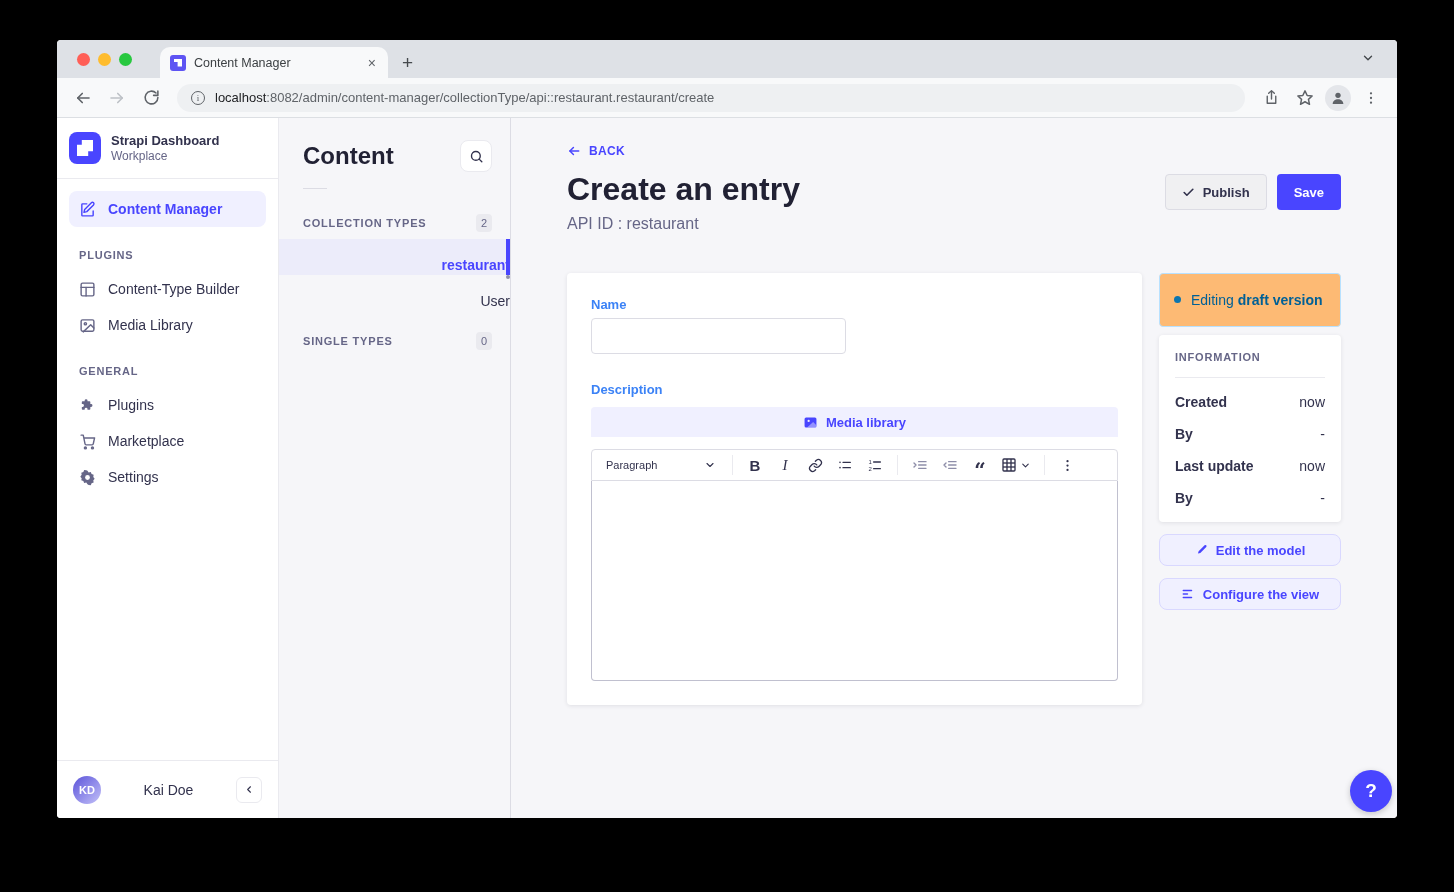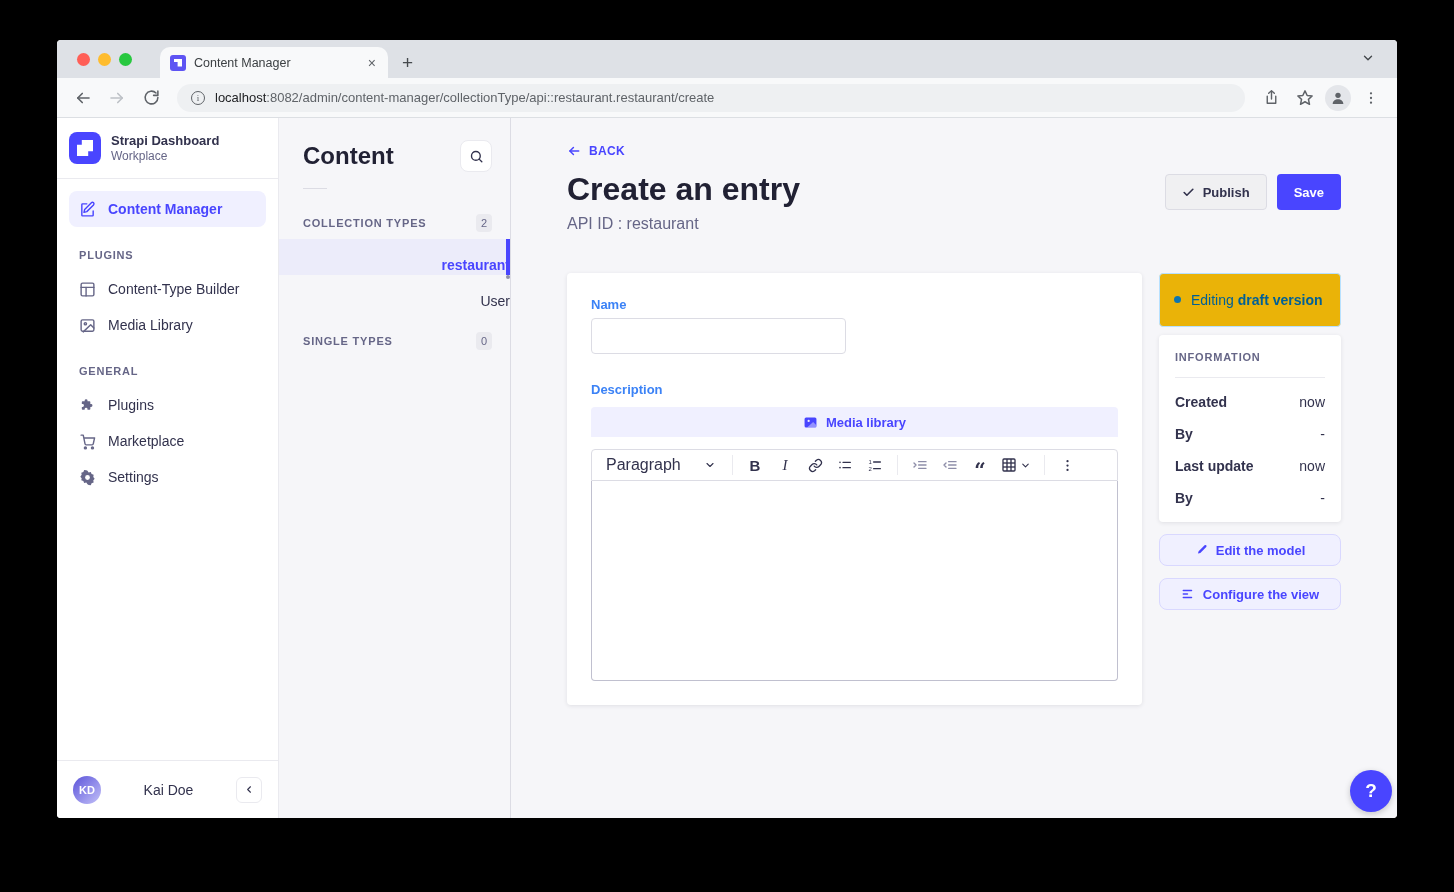--- a/index.html
+++ b/index.html
@@ -76,32 +76,32 @@
   .btn.primary { background:#4945ff; color:#fff; }
 
   .content-row { display:flex; gap:17px; margin-top:40px; align-items:flex-start; }
 
   .form-card { width:575px; background:#fff; border-radius:4px; box-shadow:0 1px 4px rgba(33,33,52,0.1); padding:24px; }
   .field-label { font-size:13px; font-weight:bold; color:#3b82f6; margin-bottom:6px; }
   .text-input { width:255px; height:36px; border:1px solid #dcdce4; border-radius:4px; background:#fff; font-size:14px; color:#32324d; padding:0 12px; outline:none; font-family:"Liberation Sans",sans-serif; }
   .desc-block { margin-top:28px; }
   .media-btn { width:100%; height:30px; background:#f0f0ff; border:none; border-radius:4px 4px 0 0; color:#4945ff; font-size:13px; font-weight:bold; display:flex; align-items:center; justify-content:center; gap:8px; margin-top:10px; }
   .rte-toolbar { margin-top:12px; height:32px; border:1px solid #dcdce4; border-radius:4px 4px 0 0; background:#fff; display:flex; align-items:center; padding:0 6px; gap:2px; }
-  .block-select { display:flex; align-items:center; justify-content:space-between; width:126px; height:26px; padding:0 8px; font-size:16px; color:#32324d; border-radius:4px; }
+  .block-select { display:flex; align-items:center; justify-content:space-between; width:126px; height:26px; padding:0 8px; font-size:11px; color:#32324d; border-radius:4px; }
   .tb-sep { width:1px; height:20px; background:#eaeaef; margin:0 6px; flex:none; }
   .tb-btn { width:28px; height:26px; display:flex; align-items:center; justify-content:center; border-radius:4px; color:#32324d; flex:none; }
   .tb-btn.bold { font-weight:bold; font-size:15px; }
   .tb-btn.italic { font-style:italic; font-family:"Liberation Serif",serif; font-size:15px; }
   .tb-btn.dim { color:#8e8ea9; }
   .tb-btn.quote { font-family:"DejaVu Serif",serif; font-weight:bold; font-size:20px; line-height:10px; padding-top:10px; }
   .tb-table { width:40px; gap:3px; }
   .rte-area { height:200px; border:1px solid #c0c0cf; border-top:none; background:#fff; border-radius:0 0 4px 4px; outline:none; }
 
   .side-col { width:182px; display:flex; flex-direction:column; flex:none; }
-  .status-box { background:#eab308; border:1px solid #b8e1ff; border-radius:4px; padding:16px 16px 16px 14px; display:flex; gap:10px; }
+  .status-box { background:#fdba74; border:1px solid #b8e1ff; border-radius:4px; padding:16px 16px 16px 14px; display:flex; gap:10px; }
   .status-dot { width:7px; height:7px; border-radius:50%; background:#0c75af; margin-top:6px; flex:none; }
   .status-text { font-size:14px; color:#006096; line-height:1.45; }
   .status-text b { font-weight:bold; }
   .info-card { margin-top:8px; background:#fff; border-radius:4px; box-shadow:0 1px 4px rgba(33,33,52,0.1); padding:16px; }
   .info-title { font-size:11px; font-weight:bold; letter-spacing:0.8px; color:#666687; }
   .info-div { height:1px; background:#eaeaef; margin:14px 0 4px 0; }
   .info-row { display:flex; justify-content:space-between; align-items:flex-start; margin-top:16px; font-size:14px; }
   .info-row .k { font-weight:bold; color:#32324d; }
   .info-row .v { color:#32324d; }
   .model-btn { margin-top:12px; height:32px; width:100%; background:#f0f0ff; border:1px solid #d9d8ff; border-radius:8px; color:#4945ff; font-size:13px; font-weight:bold; display:flex; align-items:center; justify-content:center; gap:8px; }

